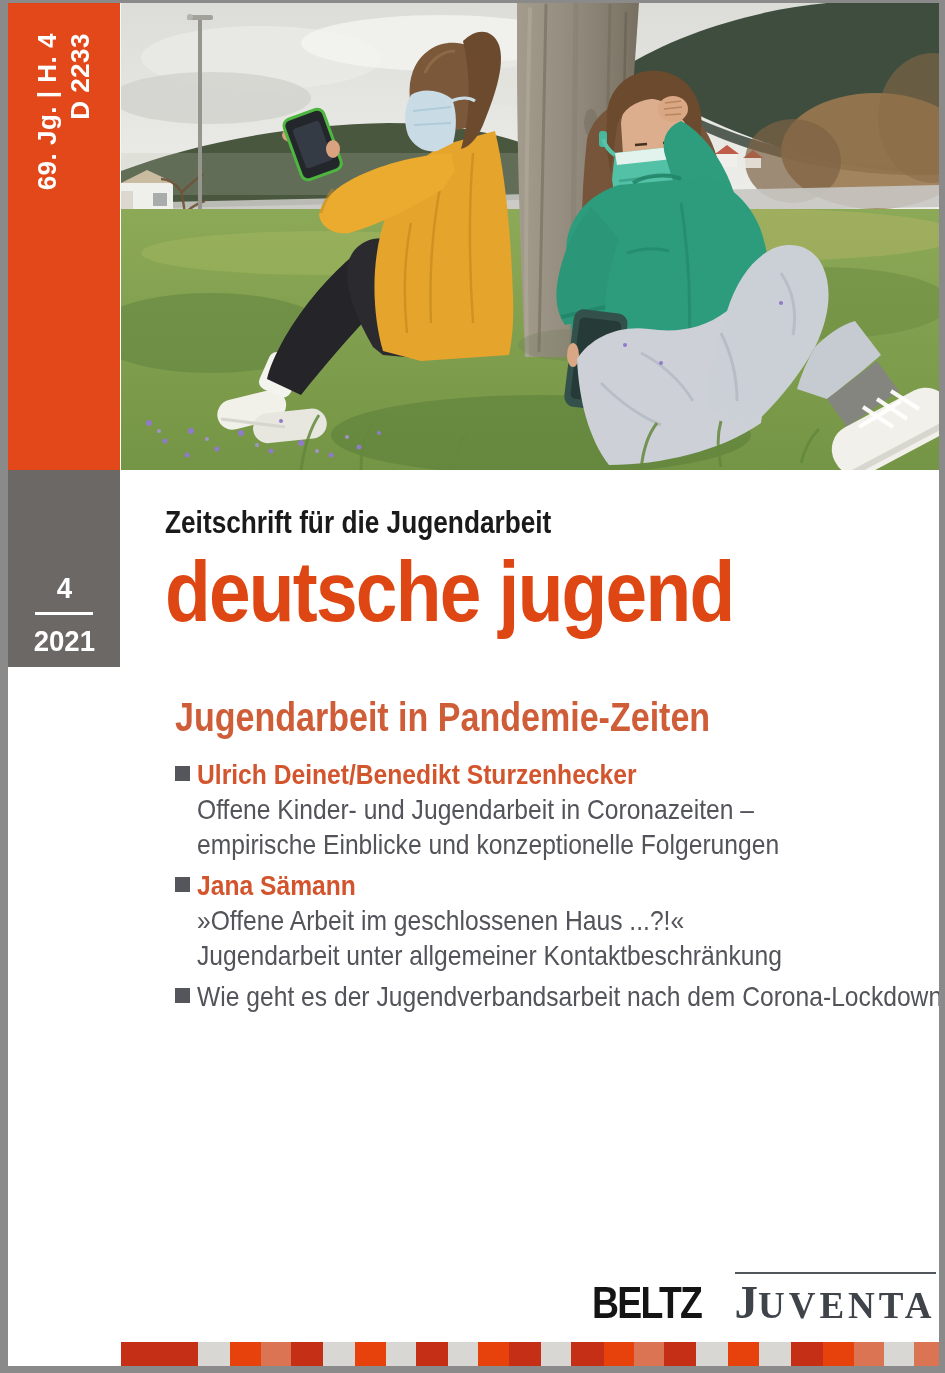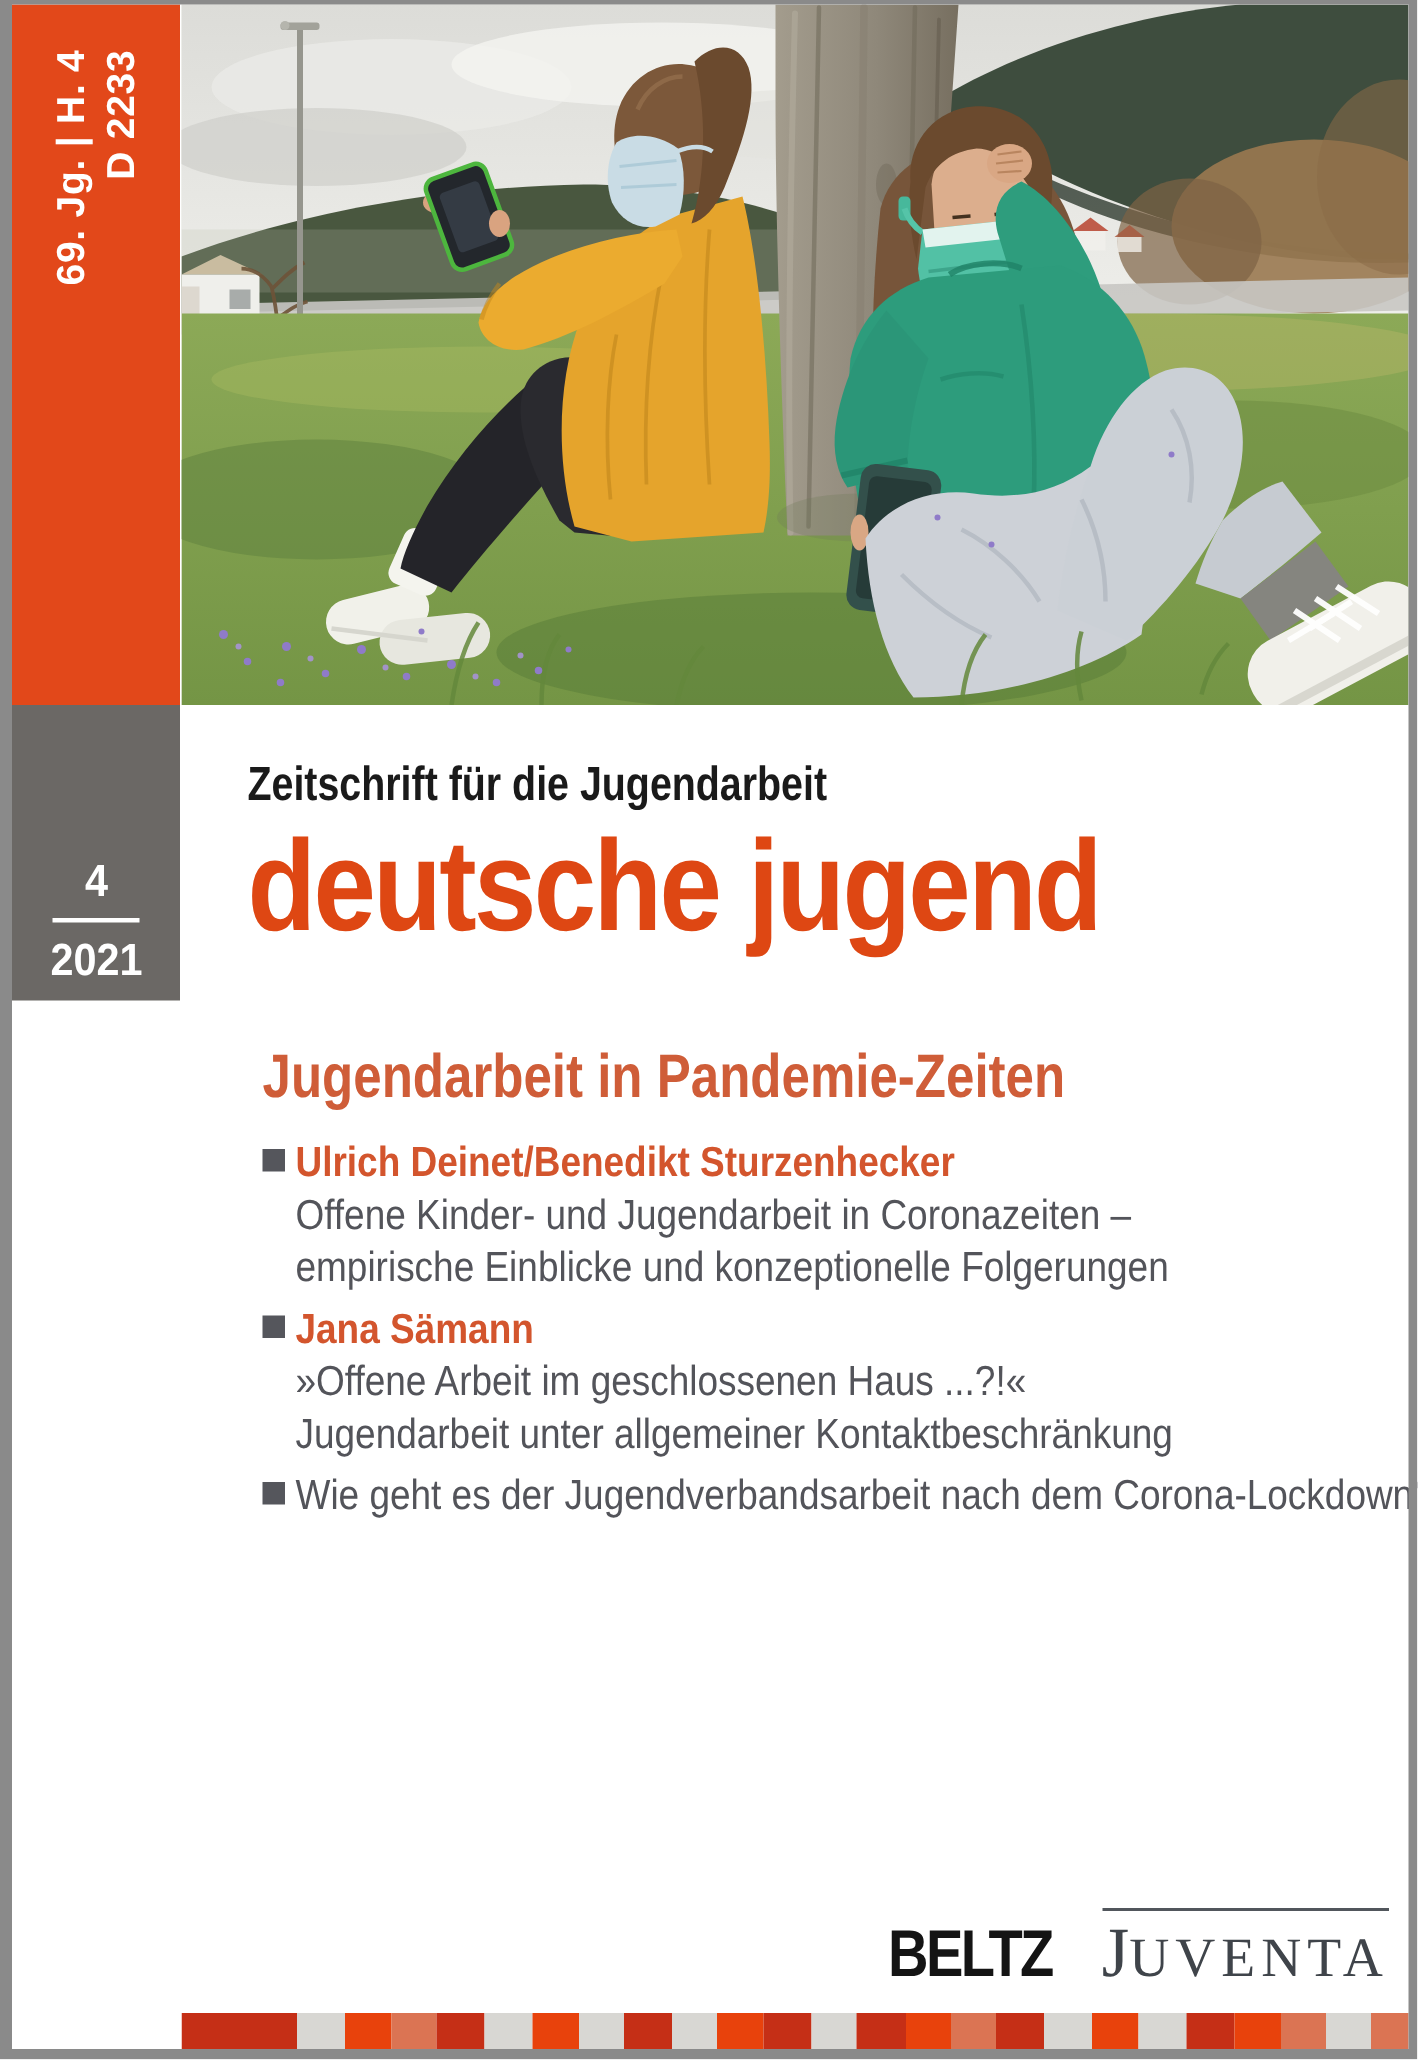--- a/index.html
+++ b/index.html
@@ -36,21 +36,21 @@
   .article{position:relative;padding-left:22px;margin-bottom:6px;}
   .bullet{position:absolute;left:0;top:9px;width:15px;height:15px;background:#55565C;}
   .author{display:block;font-size:28px;font-weight:bold;color:#D3552D;line-height:35px;white-space:nowrap;}
   .a-line{display:block;font-size:28px;color:#53545A;line-height:35px;white-space:nowrap;}
   .cond{display:inline-block;transform:scaleX(.88);transform-origin:0 50%;white-space:nowrap;}
 
   
   .publisher{position:absolute;left:592px;top:1272px;display:flex;align-items:flex-start;gap:14px;z-index:5;}
   .beltz{font-size:44px;font-weight:bold;color:#141414;letter-spacing:-2px;line-height:1;margin-top:9px;
          transform:scaleX(.85);transform-origin:left top;}
-  .juventa{border-top:2px solid #51565C;padding-top:5px;font-family:"Liberation Serif",serif;color:#3F444A;line-height:1;white-space:nowrap;}
+  .juventa{border-top:2px solid #51565C;padding-top:5px;font-family:"Liberation Serif",serif;color:#3F444A;line-height:1;white-space:nowrap;font-weight:bold;}
   .j-init{font-size:47px;}
   .j-rest{font-size:37px;letter-spacing:4px;}
 
   
   .footer-stripe{position:absolute;left:121px;top:1342px;width:818px;height:25px;display:flex;overflow:hidden;z-index:5;}
   .stripe-seg{height:100%;flex:0 0 auto;}
 </style>
 </head>
 <body>
 

